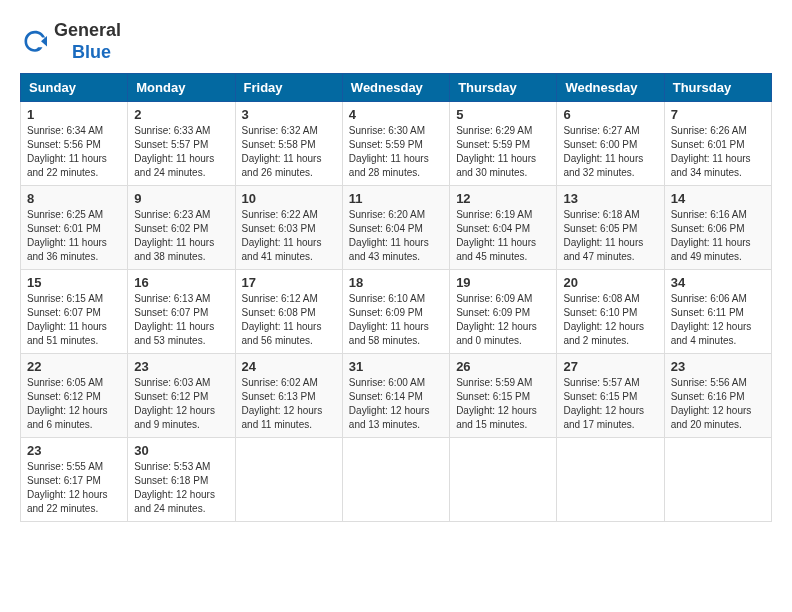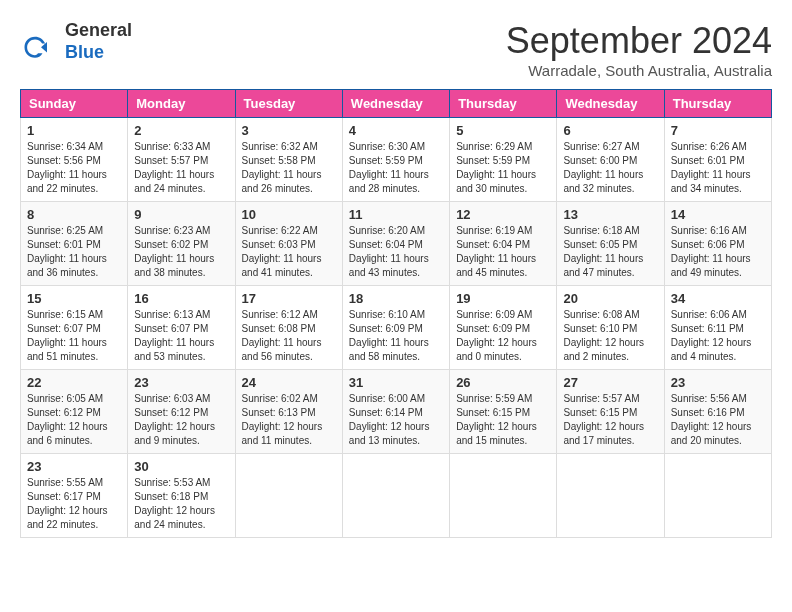--- a/index.html
+++ b/index.html
@@ -11,29 +11,29 @@
       padding: 20px;
     }
     .header-section {
       display: flex;
       justify-content: space-between;
       align-items: flex-start;
       margin-bottom: 10px;
     }
     .logo {
       display: flex;
-      align-items: flex-end;
-      gap: 15px;
+      align-items: center;
+      gap: 4px;
     }
     .logo-text {
       font-size: 18px;
       line-height: 1.2;
     }
     .logo-general { color: #333; font-weight: bold; }
-    .logo-blue { color: #1a6bbf; font-weight: bold; }
+    .logo-blue { color: #1a6bbf; font-weight: bold; margin-left: 18px; }
     .logo-icon {
       width: 30px;
       height: 30px;
     }
     .title-section {
       text-align: right;
     }
     .month-title {
       font-size: 36px;
       font-weight: normal;
@@ -42,21 +42,21 @@
     .subtitle {
       font-size: 15px;
       color: #555;
     }
     .calendar-table {
       width: 100%;
       border-collapse: collapse;
       border: 1px solid #ccc;
     }
     .calendar-table th {
-      background-color: #ec4899;
+      background-color: #0369a1;
       color: #fff;
       font-size: 13px;
       font-weight: bold;
       padding: 6px 8px;
       text-align: left;
       border: 1px solid #1558a0;
     }
     .calendar-table td {
       width: calc(100% / 7);
       vertical-align: top;
@@ -93,32 +93,28 @@
     <div class="logo">
       <svg class="logo-icon" viewBox="0 0 40 40">
         <path d="M20 5 C12 5 6 11 6 19 C6 27 12 33 20 33 C24 33 28 31 30 27 L24 27 C22.5 29 21.3 29.5 20 29.5 C14 29.5 9.5 25 9.5 19 C9.5 13 14 8.5 20 8.5 C24 8.5 27.5 10.5 29.5 14 L33.5 14 C31 8.5 26 5 20 5 Z" fill="#1a6bbf"></path>
         <path d="M28 19 L36 12 L36 26 Z" fill="#1a6bbf"></path>
       </svg>
       <div class="logo-text">
         <span class="logo-general">General</span><br>
         <span class="logo-blue">Blue</span>
       </div>
     </div>
-    <div class="title-section">
-      <div class="month-title">September 2024</div>
-      <div class="subtitle">Warradale, South Australia, Australia</div>
-    </div>
   </div>
 
   <table class="calendar-table">
     <thead>
       <tr>
         <th>Sunday</th>
         <th>Monday</th>
-        <th>Tuesday</th>
+        <th>Friday</th>
         <th>Wednesday</th>
         <th>Thursday</th>
         <th>Wednesday</th>
         <th>Thursday</th>
       </tr>
     </thead>
     <tbody id="calendar-body">
     <tr>
           <td>
           <span class="day-number">1</span>

